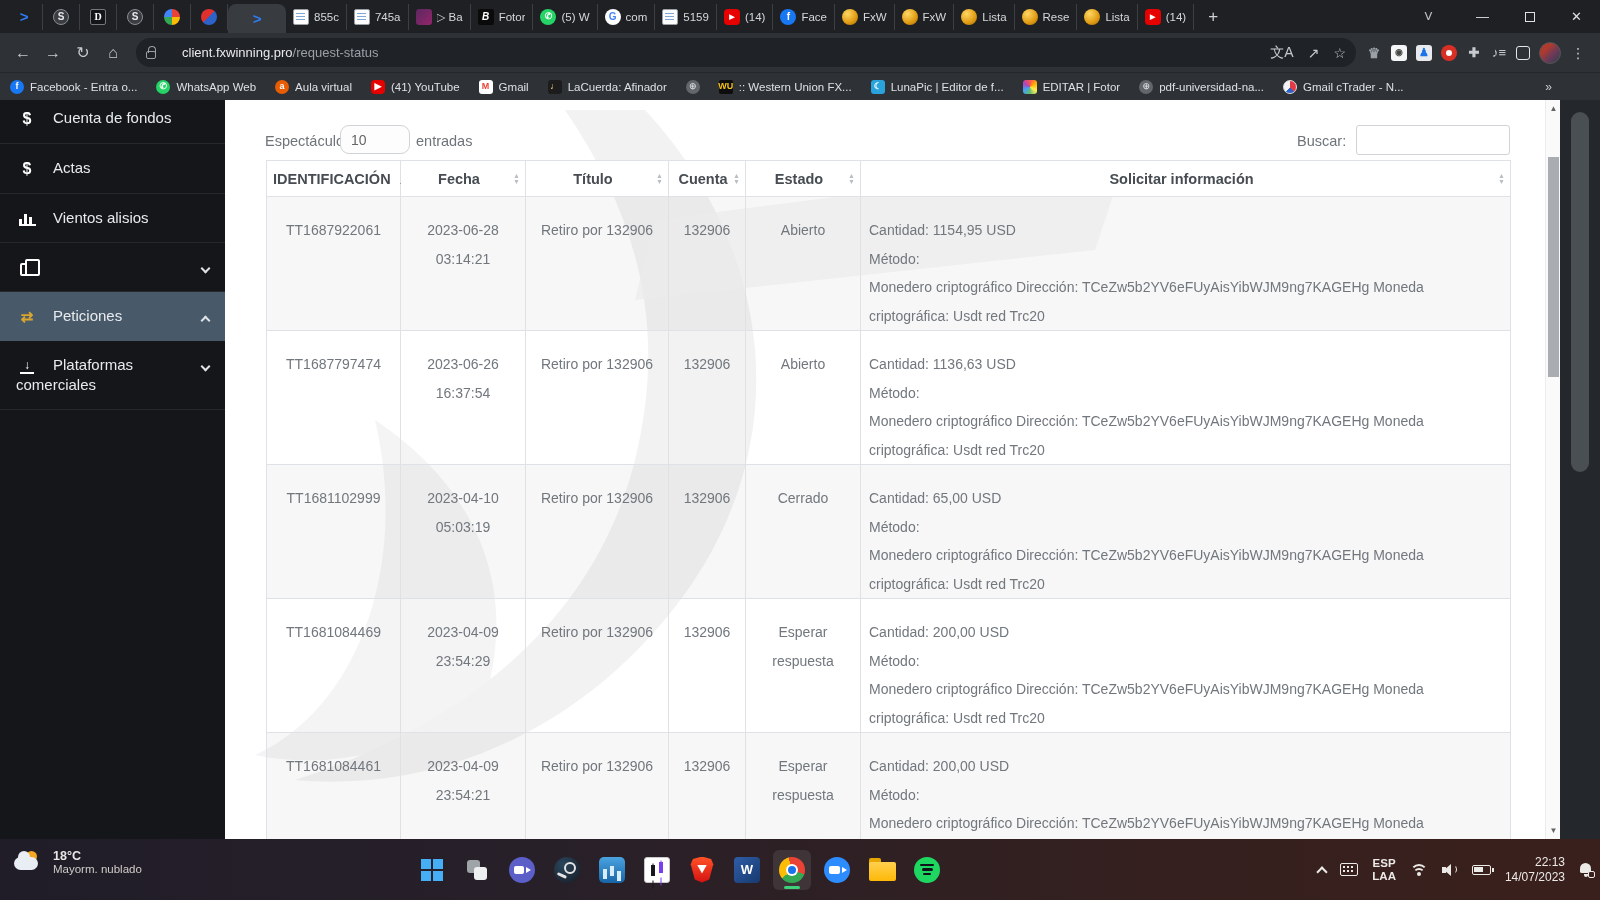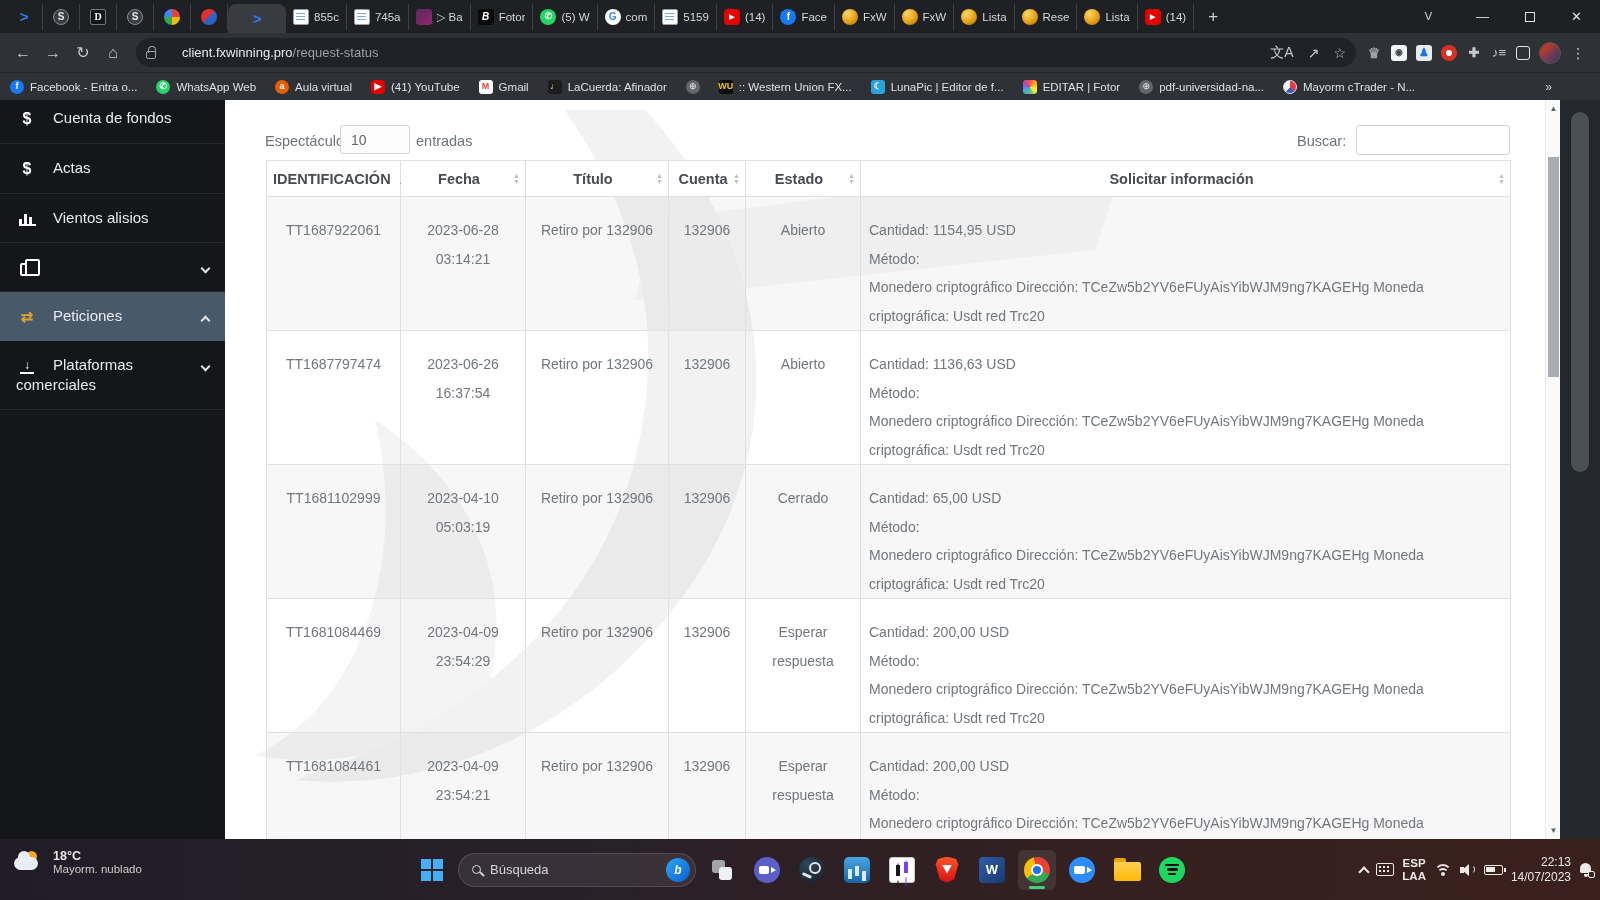--- a/index.html
+++ b/index.html
@@ -95,21 +95,21 @@
   .cpy::before { content:''; position:absolute; width:11px; height:13px; border:2px solid #fff; border-radius:2px; top:-6px; left:3px; background:#141619; }
   .exch { color:#d9a62e; font-size:15px; font-weight:bold; }
   .dlic { position:relative; width:14px; height:15px; display:inline-block; border-bottom:2px solid #fff; text-align:center; color:#fff; font-size:12px; line-height:12px; }
 
   .main { position:absolute; left:225px; top:0; width:1320px; height:739px; background:#fff; overflow:hidden; }
   .watermark { position:absolute; left:0; top:0; pointer-events:none; }
 
   .ctrlrow { position:absolute; left:0; top:0; width:100%; height:58px; }
   .lenlabel, .entlabel, .busclabel { position:absolute; top:33px; font-size:14.5px; color:#6e7479; }
   .lenlabel { left:40px; }
-  .leninput { position:absolute; left:115px; top:25px; width:70px; height:29px; border:1px solid #d0d4d8; border-radius:3px; background:#fdfdfd; font-size:14px; color:#666; padding-left:10px; font-family:inherit; }
+  .leninput { position:absolute; left:115px; top:25px; width:70px; height:29px; border:1px solid #d0d4d8; border-radius:9px; background:#fdfdfd; font-size:14px; color:#666; padding-left:10px; font-family:inherit; }
   .entlabel { left:191px; }
   .busclabel { left:1072px; }
   .buscinput { position:absolute; left:1131px; top:25px; width:154px; height:30px; border:1px solid #d0d4d8; border-radius:3px; background:#fff; font-family:inherit; font-size:14px; padding:0 8px; }
 
   table.grid { position:absolute; left:41px; top:60px; width:1244px; border-collapse:collapse; table-layout:fixed; }
   table.grid th, table.grid td { border:1px solid #dee2e6; }
   table.grid th { background:#fff; font-size:14.5px; font-weight:bold; color:#464c52; height:36px; text-align:center; position:relative; padding:0 14px 0 6px; }
   table.grid td { font-size:14px; color:#71777d; text-align:center; vertical-align:top; padding-top:19px; height:132px; line-height:28.5px; }
   table.grid td.info { text-align:left; padding-left:8px; padding-right:6px; }
   table.grid tr.odd { background:rgba(33,37,41,0.035); }
@@ -168,21 +168,21 @@
   .zoomic { width:26px; height:26px; border-radius:50%; background:#2d8cff; position:relative; }
   .zoomic::before { content:''; position:absolute; left:5px; top:9px; width:11px; height:8px; background:#fff; border-radius:2px; }
   .zoomic::after { content:''; position:absolute; right:3px; top:10px; border-left:5px solid #fff; border-top:3px solid transparent; border-bottom:3px solid transparent; }
   .folder { position:relative; width:27px; height:20px; margin-top:4px; }
   .folder::before { content:''; position:absolute; left:0; top:-4px; width:12px; height:7px; background:#e8a600; border-radius:2px 2px 0 0; }
   .folder::after { content:''; position:absolute; left:0; top:0; width:27px; height:19px; background:linear-gradient(180deg,#ffd04e,#feb908); border-radius:2px; }
   .spotify { width:26px; height:26px; border-radius:50%; background:#1ed760; display:flex; flex-direction:column; align-items:center; justify-content:center; gap:2.5px; }
   .spotify i { display:block; height:2.3px; border-radius:2px; background:#10131a; }
   .spotify i:nth-child(1){width:14px;} .spotify i:nth-child(2){width:11px;} .spotify i:nth-child(3){width:8px;}
 
-  .tray { position:absolute; right:8px; top:0; height:61px; display:flex; align-items:center; gap:8px; color:#eceae7; }
+  .tray { position:absolute; right:8px; top:0; height:61px; display:flex; align-items:center; gap:14px; color:#eceae7; }
   .trchev { width:8px; height:8px; border-right:2px solid #eceae7; border-bottom:2px solid #eceae7; transform:rotate(-135deg); margin-top:4px; }
   .kbd { width:18px; height:13px; border:1.5px solid #eceae7; border-radius:2px; position:relative; }
   .kbd::before { content:''; position:absolute; left:2px; top:2px; width:2px; height:2px; background:#eceae7; box-shadow:4px 0 #eceae7, 8px 0 #eceae7, 0 4px #eceae7, 4px 4px #eceae7, 8px 4px #eceae7; }
   .langblk { font-size:11.5px; line-height:13px; text-align:center; font-weight:bold; }
   .wifi { position:relative; width:18px; height:14px; overflow:hidden; }
   .wifi i { position:absolute; border:2px solid transparent; border-top-color:#eceae7; border-radius:50%; }
   .wifi i:nth-child(1){ width:18px; height:18px; left:0; top:1px; }
   .wifi i:nth-child(2){ width:12px; height:12px; left:3px; top:5px; }
   .wifi i:nth-child(3){ width:4px; height:4px; left:7px; top:9px; background:#eceae7; border:none; }
   .vol { position:relative; width:16px; height:14px; }
@@ -365,21 +365,21 @@
         <div class="bmk">
           <span class="ic fotor small"></span>
           <span class="blabel">EDITAR | Fotor</span>
         </div>
         <div class="bmk">
           <span class="ic globe small">⊕</span>
           <span class="blabel">pdf-universidad-na...</span>
         </div>
         <div class="bmk">
           <span class="ic octa small"></span>
-          <span class="blabel">Mayorm cTrader - N...</span>
+          <span class="blabel">Gmail cTrader - N...</span>
         </div>
       </div>
     <span class="bmkoverflow">»</span>
   </div>
 
   <div class="content">
     <aside class="sidebar" id="sidebar">
         <div class="sitem"><span class="sic">
             <span class="dollar">$</span>
           </span><span>Cuenta de fondos</span></div>
@@ -557,25 +557,20 @@
 
     <div class="tbcenter">
       <div class="tbtn">
         <span class="startic">
             <i></i>
             <i></i>
             <i></i>
             <i></i>
           </span>
       </div>
-      <div class="searchpill">
-        <span class="mag"></span>
-        <span class="ptext">Búsqueda</span>
-        <span class="bing">b</span>
-      </div>
       <div id="taskbar-apps" style="display:flex;align-items:center;gap:7px;">
           <div class="tbtn">
             <span class="tview">
               <i></i>
               <i></i>
             </span>
           </div>
           <div class="tbtn">
             <span class="chatic"></span>
           </div>

